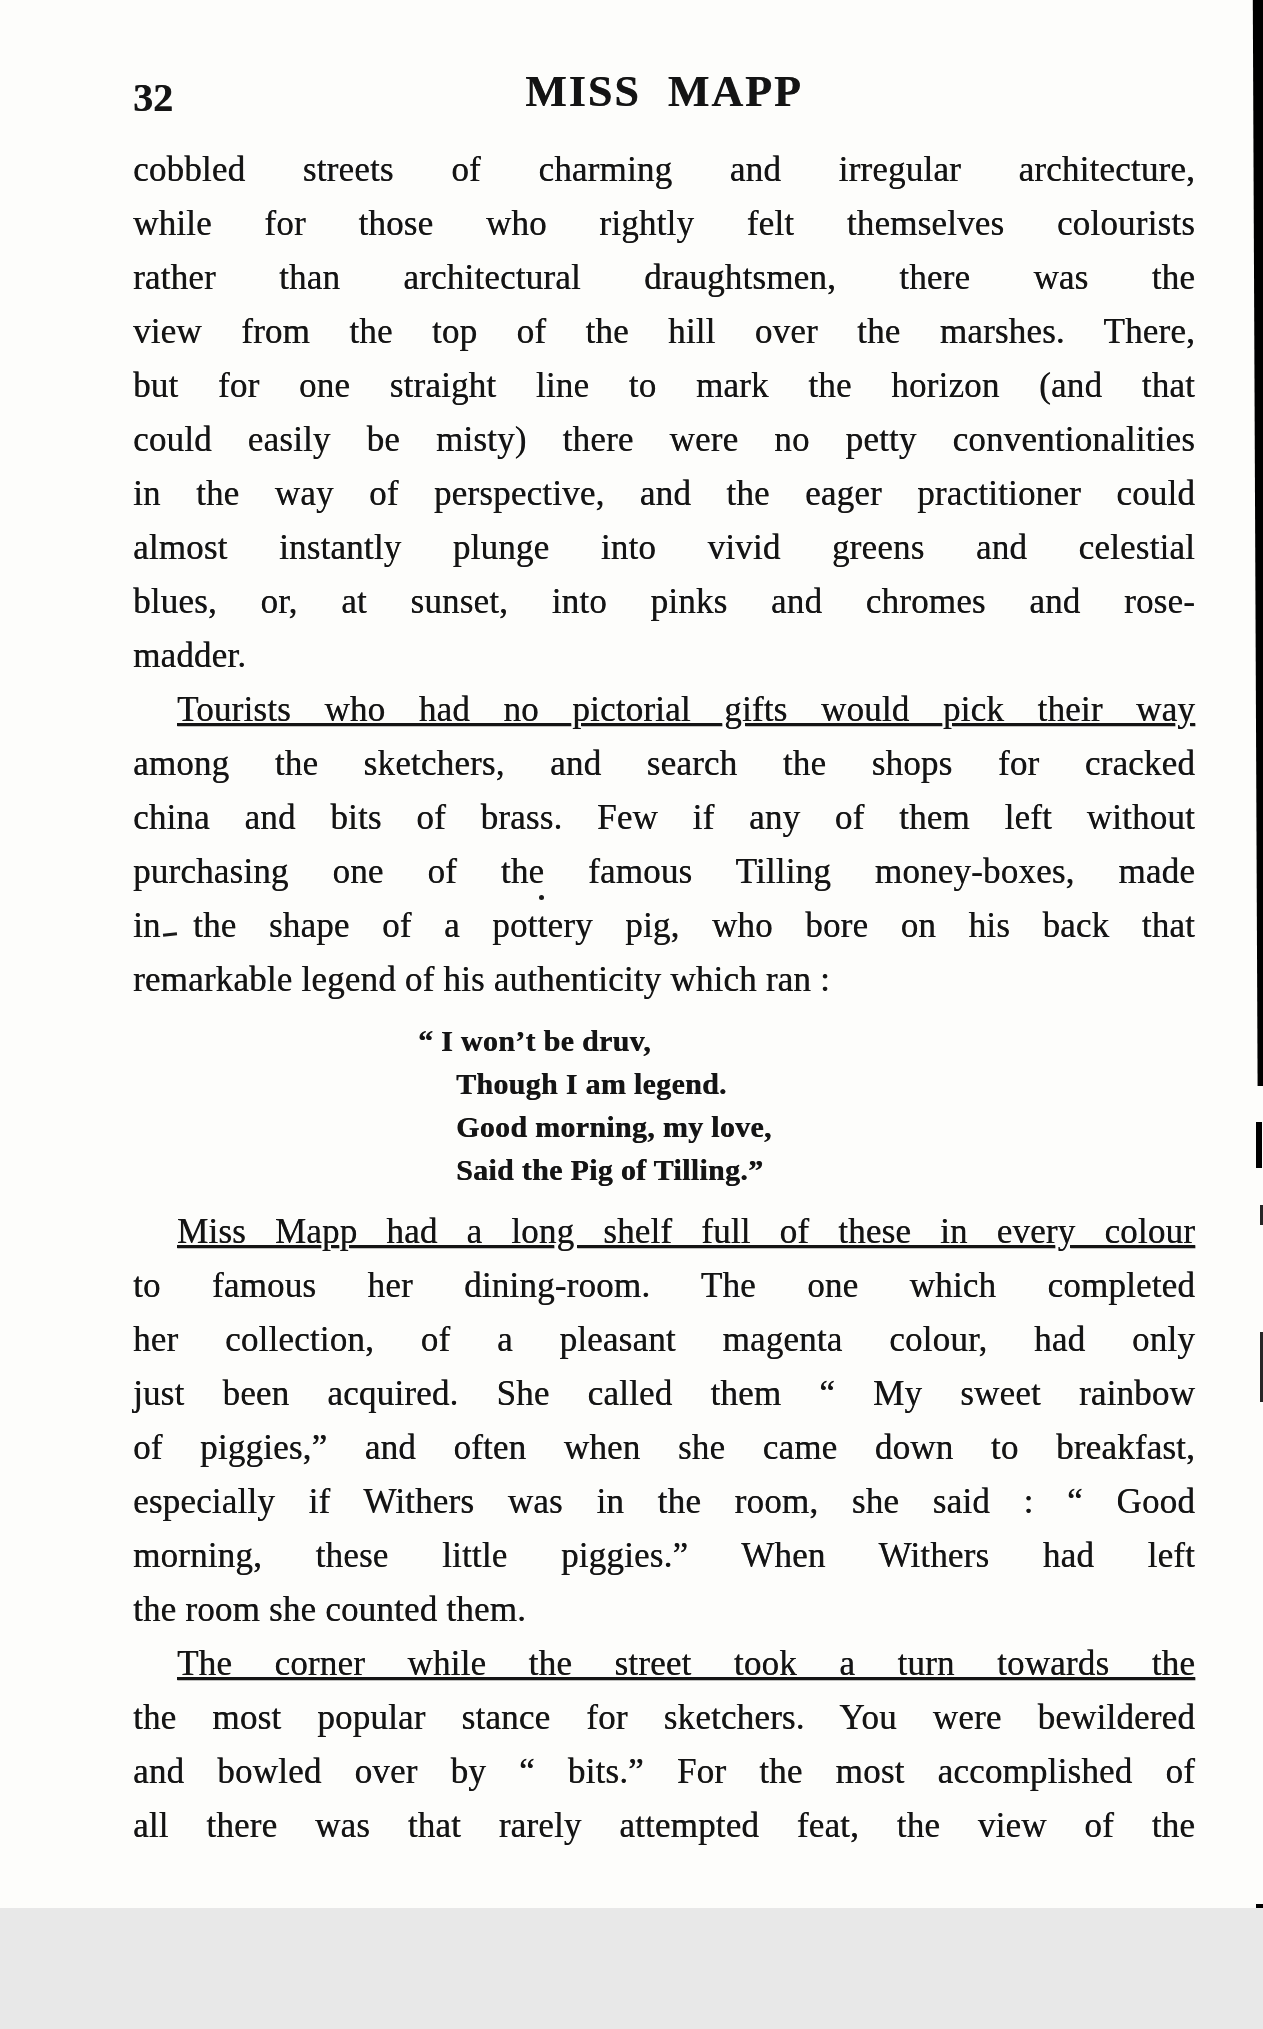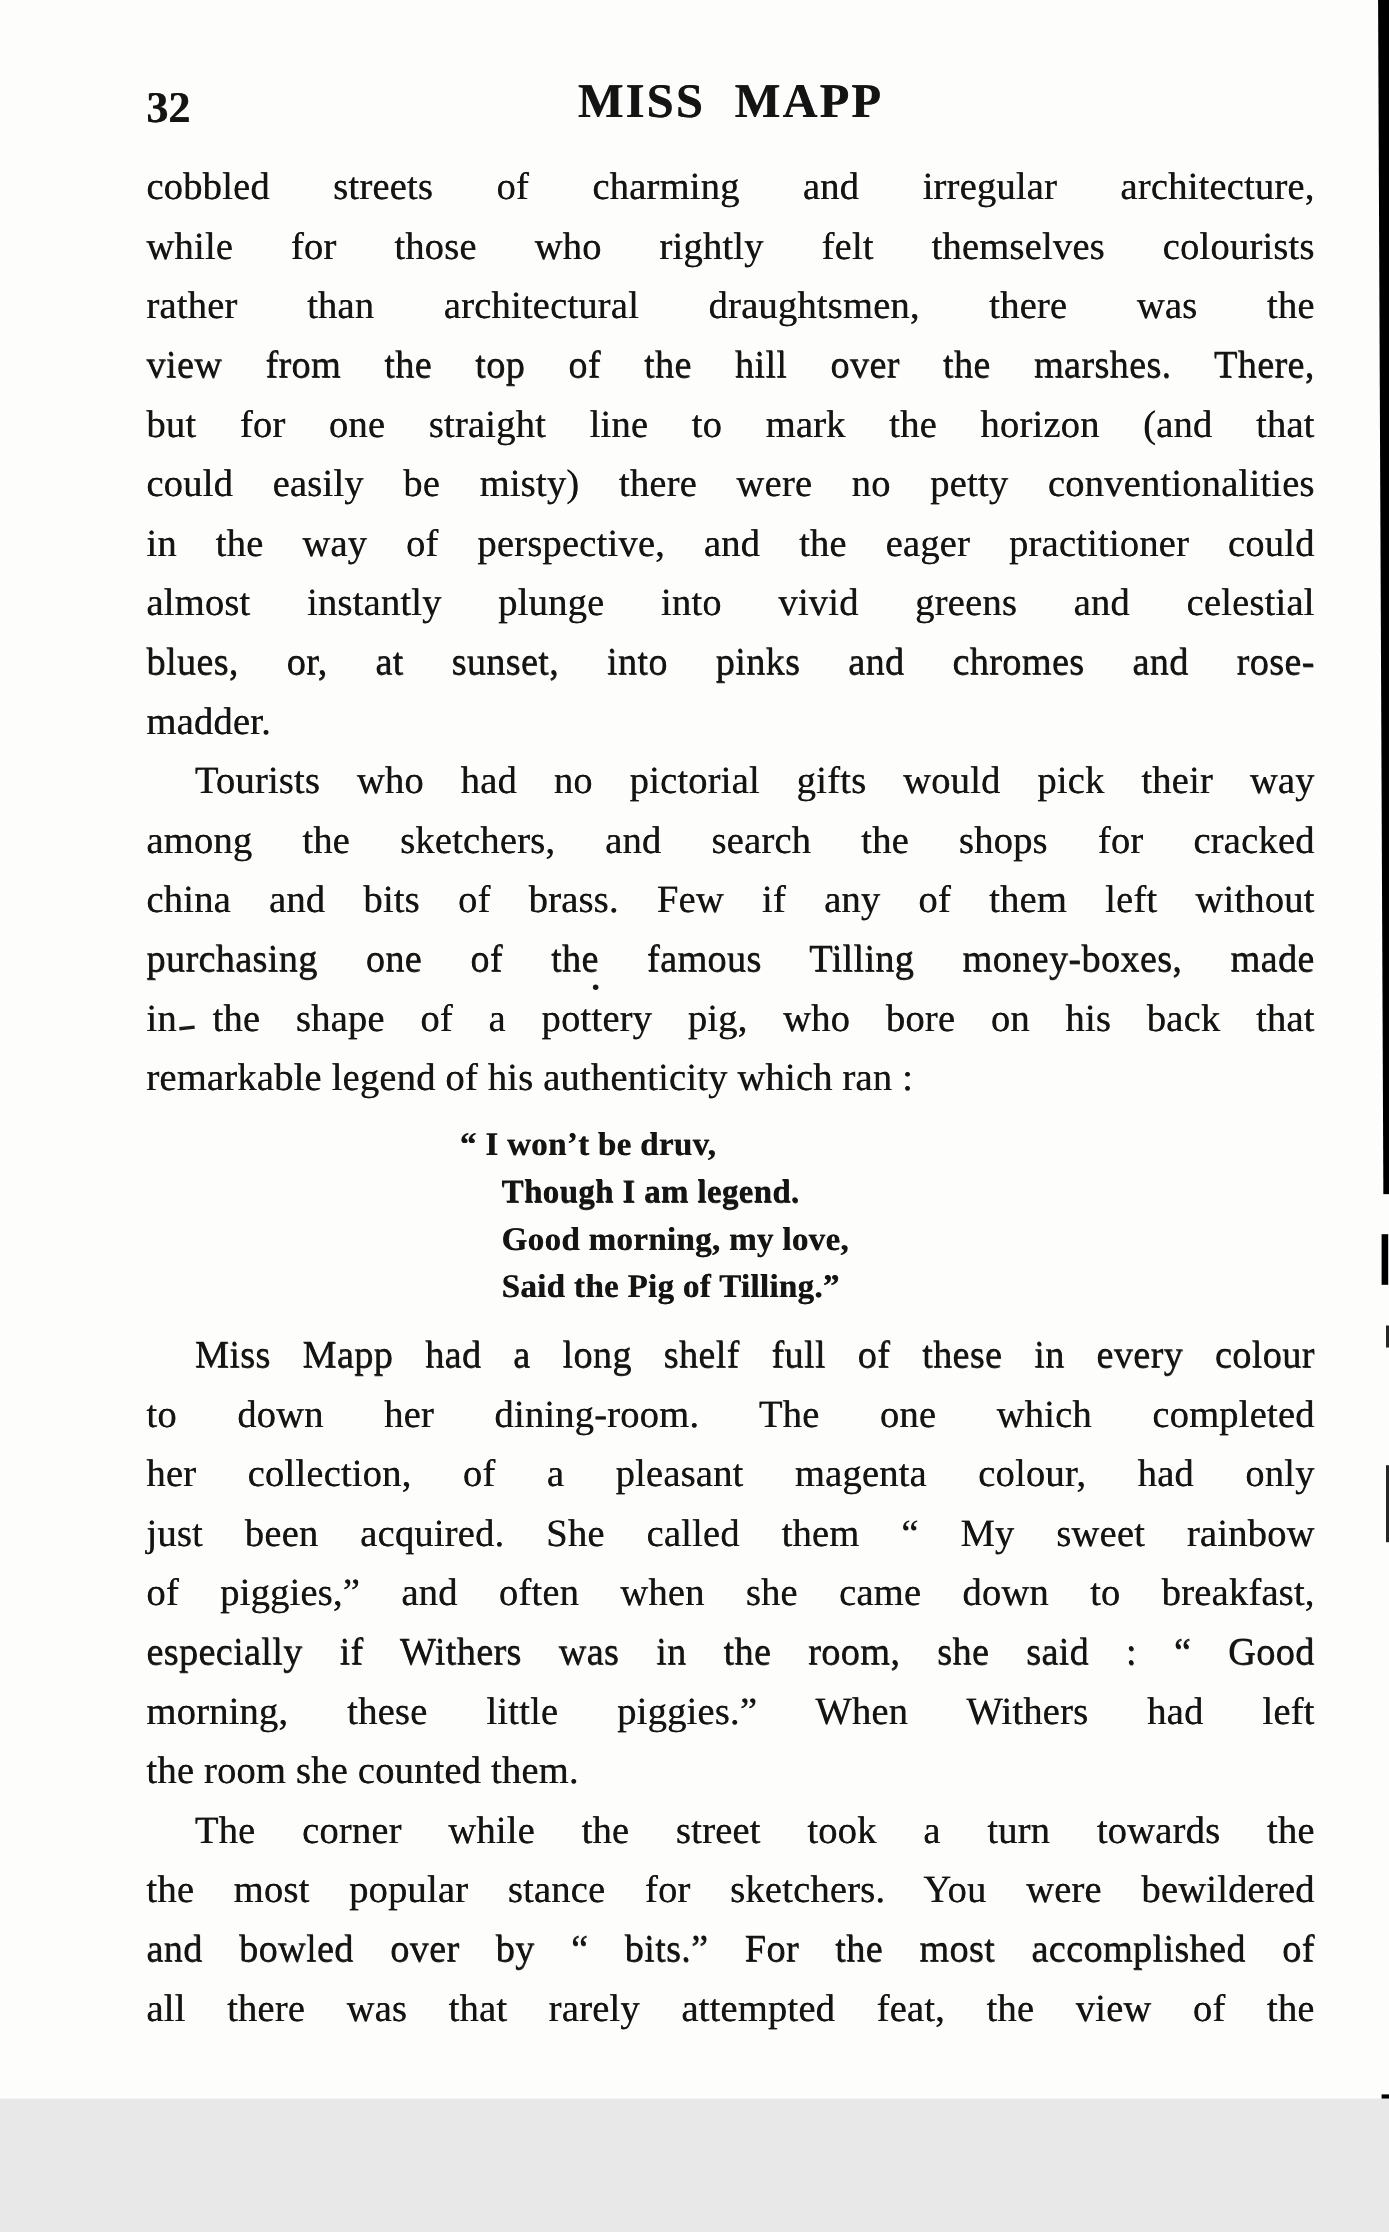--- a/index.html
+++ b/index.html
@@ -14,21 +14,21 @@
   
   .header { position:absolute; left:133px; top:70px; width:1062px; height:60px; }
   .page-num { position:absolute; left:0; top:8px; font-size:40px; font-weight:700; line-height:1; }
   .title { text-align:center; font-size:44px; font-weight:700; line-height:1;
            letter-spacing:2px; word-spacing:14px; }
 
   
   .text-column { position:absolute; left:133px; top:143px; width:1062px; }
   .line { font-size:35px; line-height:54px; letter-spacing:0.2px; }
   .line.j { text-align:justify; text-align-last:justify; }
-  .line.ind { text-indent:44px; }
+  .line.ind { text-indent:44px;text-decoration:underline; }
 
   .verse { margin-top:12px; margin-bottom:14px; padding-left:315px;
            font-weight:700; }
   .verse .line { font-size:30px; line-height:43px; letter-spacing:0.3px; }
   .verse .line.v-first { text-indent:-30px; }
   .verse .line:not(.v-first) { padding-left:8px; }
 
   
   .edge-bar { position:absolute; left:1251px; top:0; width:12px; height:1086px;
               background:#000; clip-path:polygon(15% 0,100% 0,100% 100%,55% 100%); }
@@ -68,21 +68,21 @@
         <div class="line">remarkable legend of his authenticity which ran :</div>
       </div>
       <div class="verse">
         <div class="line v-first">“ I won’t be druv,</div>
         <div class="line">Though I am legend.</div>
         <div class="line">Good morning, my love,</div>
         <div class="line">Said the Pig of Tilling.”</div>
       </div>
       <div class="prose">
         <div class="line j ind">Miss Mapp had a long shelf full of these in every colour</div>
-        <div class="line j">to down her dining-room.  The one which completed</div>
+        <div class="line j">to famous her dining-room.  The one which completed</div>
         <div class="line j">her collection, of a pleasant magenta colour, had only</div>
         <div class="line j">just been acquired.  She called them “ My sweet rainbow</div>
         <div class="line j">of piggies,” and often when she came down to breakfast,</div>
         <div class="line j">especially if Withers was in the room, she said :  “ Good</div>
         <div class="line j">morning, these little piggies.”  When Withers had left</div>
         <div class="line">the room she counted them.</div>
       </div>
       <div class="prose">
         <div class="line j ind">The corner while the street took a turn towards the</div>
         <div class="line j">the most popular stance for sketchers.  You were bewildered</div>

